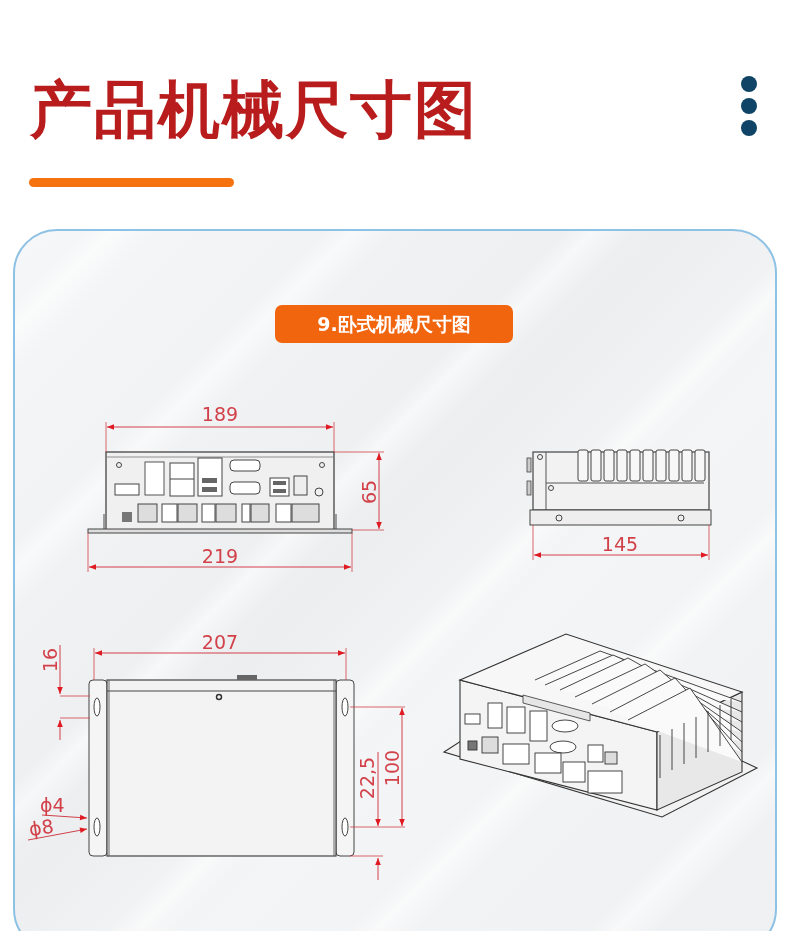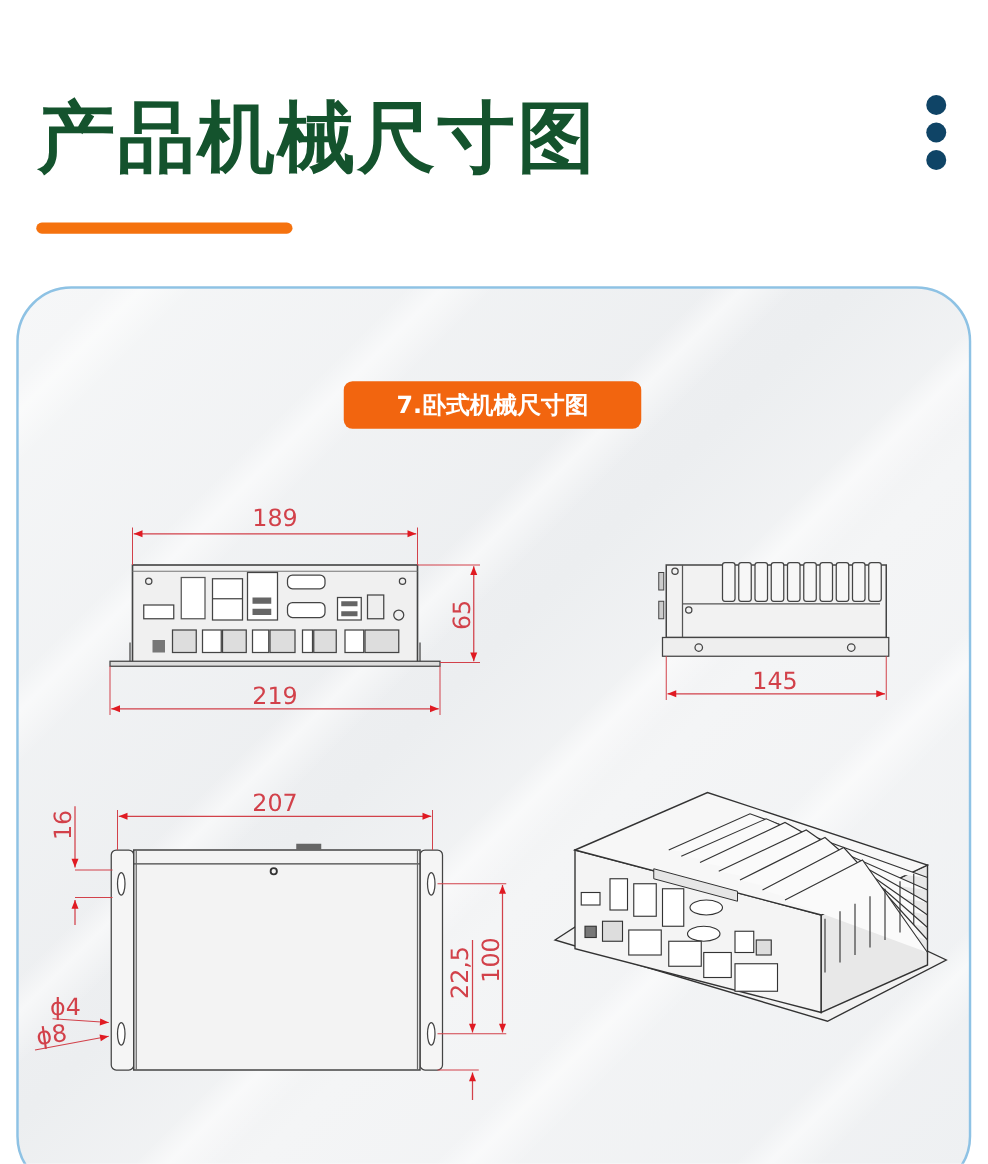--- a/index.html
+++ b/index.html
@@ -1,17 +1,17 @@
 <!DOCTYPE html>
 <html><head>
 <meta charset="utf-8">
 <style>
   html,body{margin:0;padding:0;}
   body{width:790px;height:931px;background:#ffffff;position:relative;overflow:hidden;font-family:"DejaVu Sans",sans-serif;}
-  .page-title{position:absolute;left:30px;top:70px;font-size:62px;font-weight:bold;color:#14532d;letter-spacing:2px;line-height:80px;}
+  .page-title{position:absolute;left:30px;top:70px;font-size:62px;font-weight:bold;color:#b91c1c;letter-spacing:2px;line-height:80px;}
   .title-underline{position:absolute;left:29px;top:178px;width:205px;height:9px;border-radius:5px;background:#f5720e;}
   .dots{position:absolute;left:741px;top:76px;width:22px;}
   .dot{width:16px;height:16px;border-radius:50%;background:#0f4466;margin:0 0 6px 0;}
   .card{position:absolute;left:13px;top:229px;width:760px;height:720px;border:2px solid #8ec2e4;border-radius:44px;
         background:linear-gradient(135deg,#f6f7f8 0%,#eceef0 45%,#f4f5f6 60%,#eef0f2 100%);overflow:hidden;}
   .sheen{position:absolute;left:-100px;top:0;width:900px;height:720px;
         background:repeating-linear-gradient(135deg,rgba(255,255,255,0) 0px,rgba(255,255,255,0) 120px,rgba(255,255,255,0.55) 140px,rgba(255,255,255,0) 170px);}
   .section-badge{position:absolute;left:275px;top:305px;width:238px;height:38px;border-radius:7px;background:#f2650f;color:#fff;
         font-size:19px;font-weight:bold;text-align:center;line-height:38px;}
   svg.drawing{position:absolute;left:0;top:0;}
@@ -25,21 +25,21 @@
 <div class="dots">
   <div class="dot"></div>
   <div class="dot"></div>
   <div class="dot"></div>
 </div>
 
 <div class="card">
   <div class="sheen"></div>
 </div>
 
-<div class="section-badge">7.卧式机械尺寸图</div>
+<div class="section-badge">9.卧式机械尺寸图</div>
 
 <svg class="drawing" width="790" height="931" viewBox="0 0 790 931">
   <defs>
     <marker id="arr" viewBox="0 0 10 10" refX="10" refY="5" markerWidth="10" markerHeight="7" orient="auto-start-reverse">
       <path d="M0,1 L10,5 L0,9 z" fill="#e01a22"></path>
     </marker>
   </defs>
 
   <g>
     <rect x="106" y="452" width="228" height="79" fill="#f0f0f0" stroke="#444" stroke-width="1.3"></rect>

